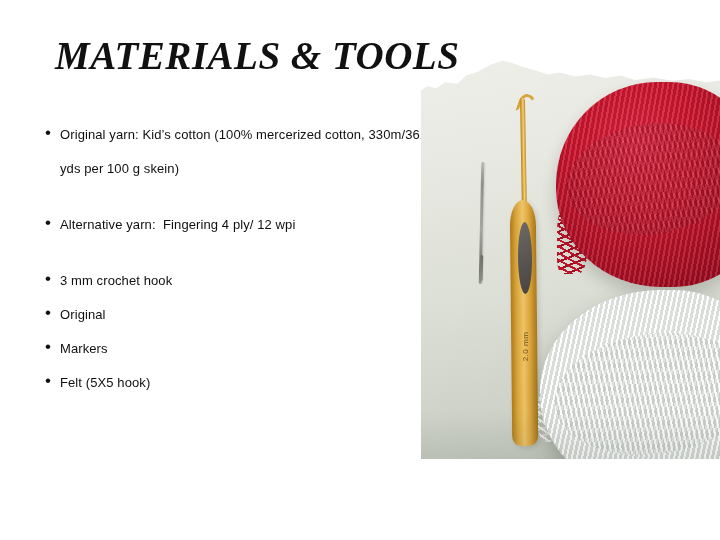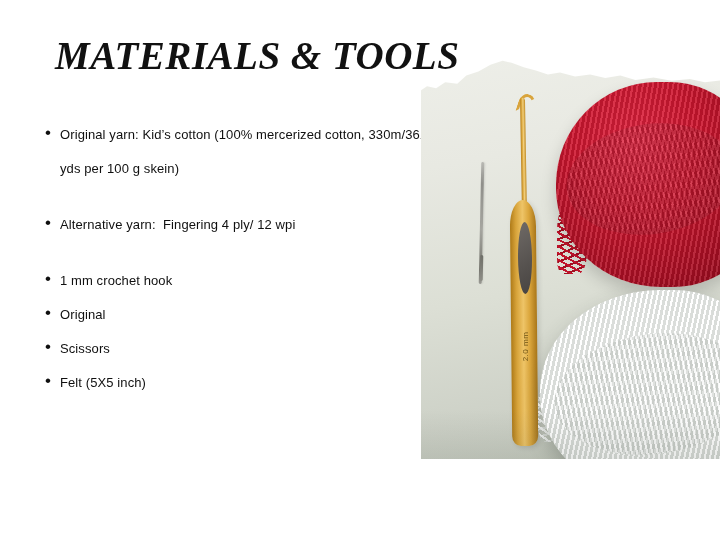--- a/index.html
+++ b/index.html
@@ -272,24 +272,24 @@
 
     <div class="bullet-group">
       <div class="bullet-item">Original yarn: Kid’s cotton (100% mercerized cotton, 330m/361 yds per 100 g skein)</div>
     </div>
 
     <div class="bullet-group">
       <div class="bullet-item">Alternative yarn:  Fingering 4 ply/ 12 wpi</div>
     </div>
 
     <div class="bullet-group tight">
-      <div class="bullet-item">1 mm crochet hook</div>
+      <div class="bullet-item">3 mm crochet hook</div>
       <div class="bullet-item">Original</div>
-      <div class="bullet-item">Scissors</div>
-      <div class="bullet-item">Felt (5X5 inch)</div>
+      <div class="bullet-item">Markers</div>
+      <div class="bullet-item">Felt (5X5 hook)</div>
     </div>
 
   </div>
 
   <div id="photo">
     <div id="photo-inner">
 
       <div class="needle"></div>
       <div class="needle-eye"></div>
 

